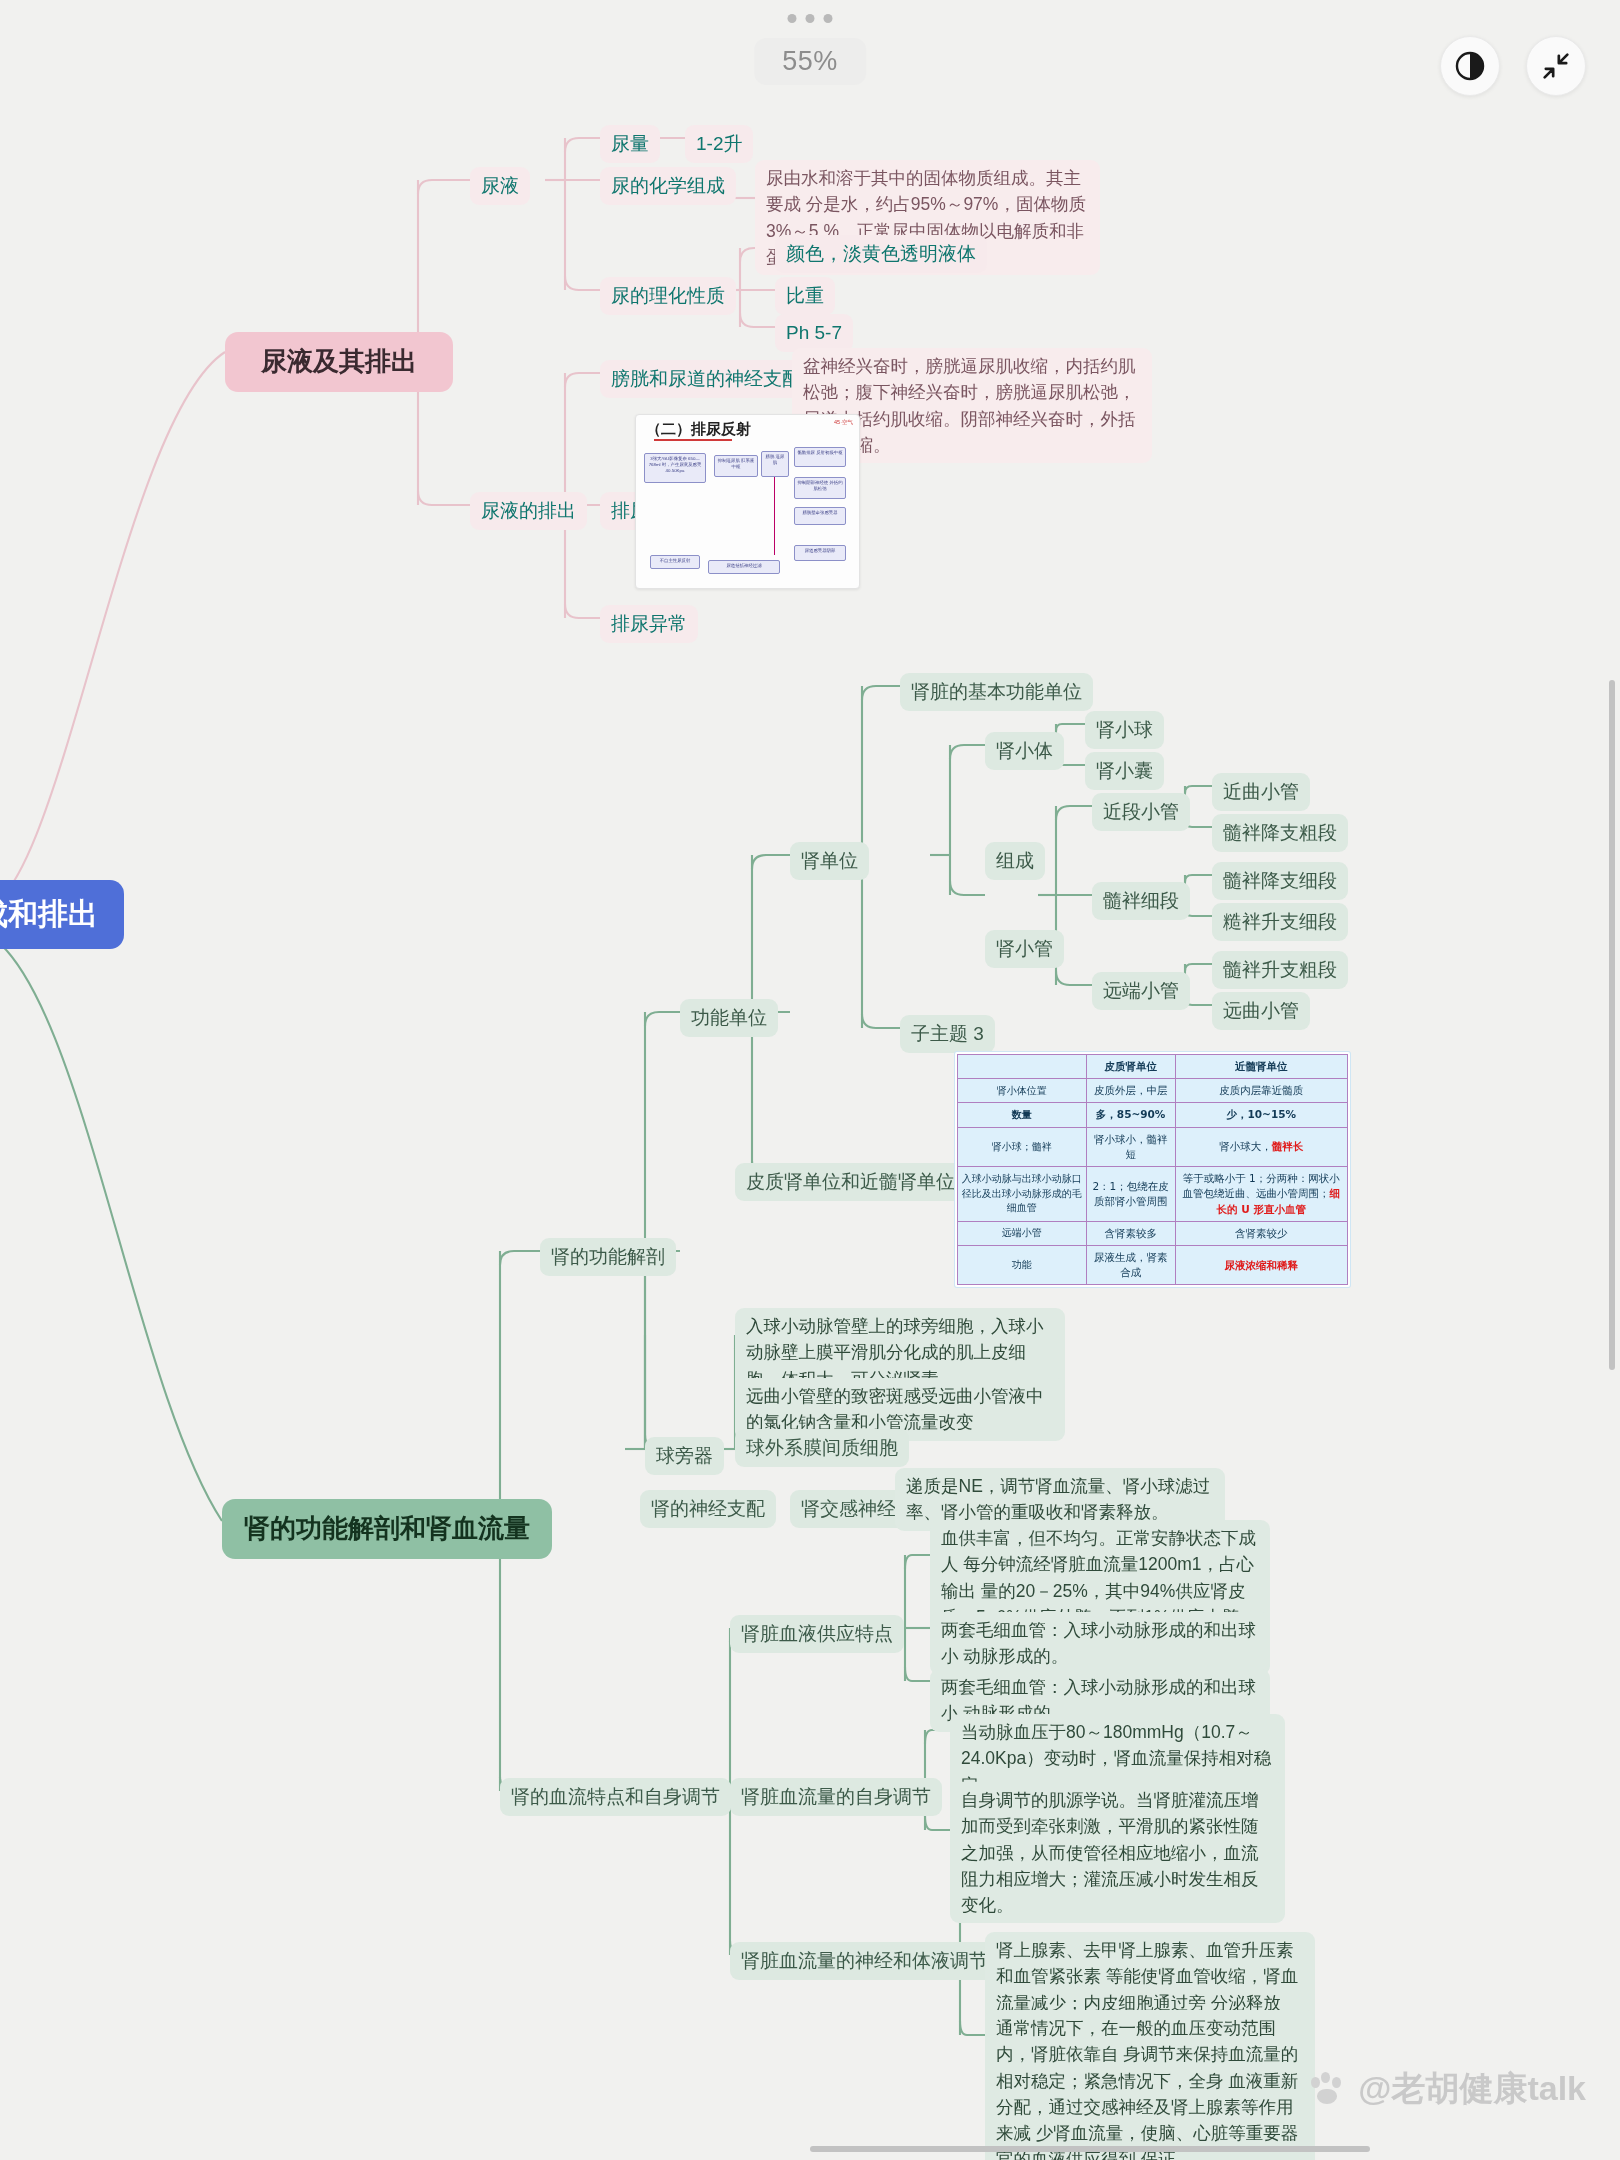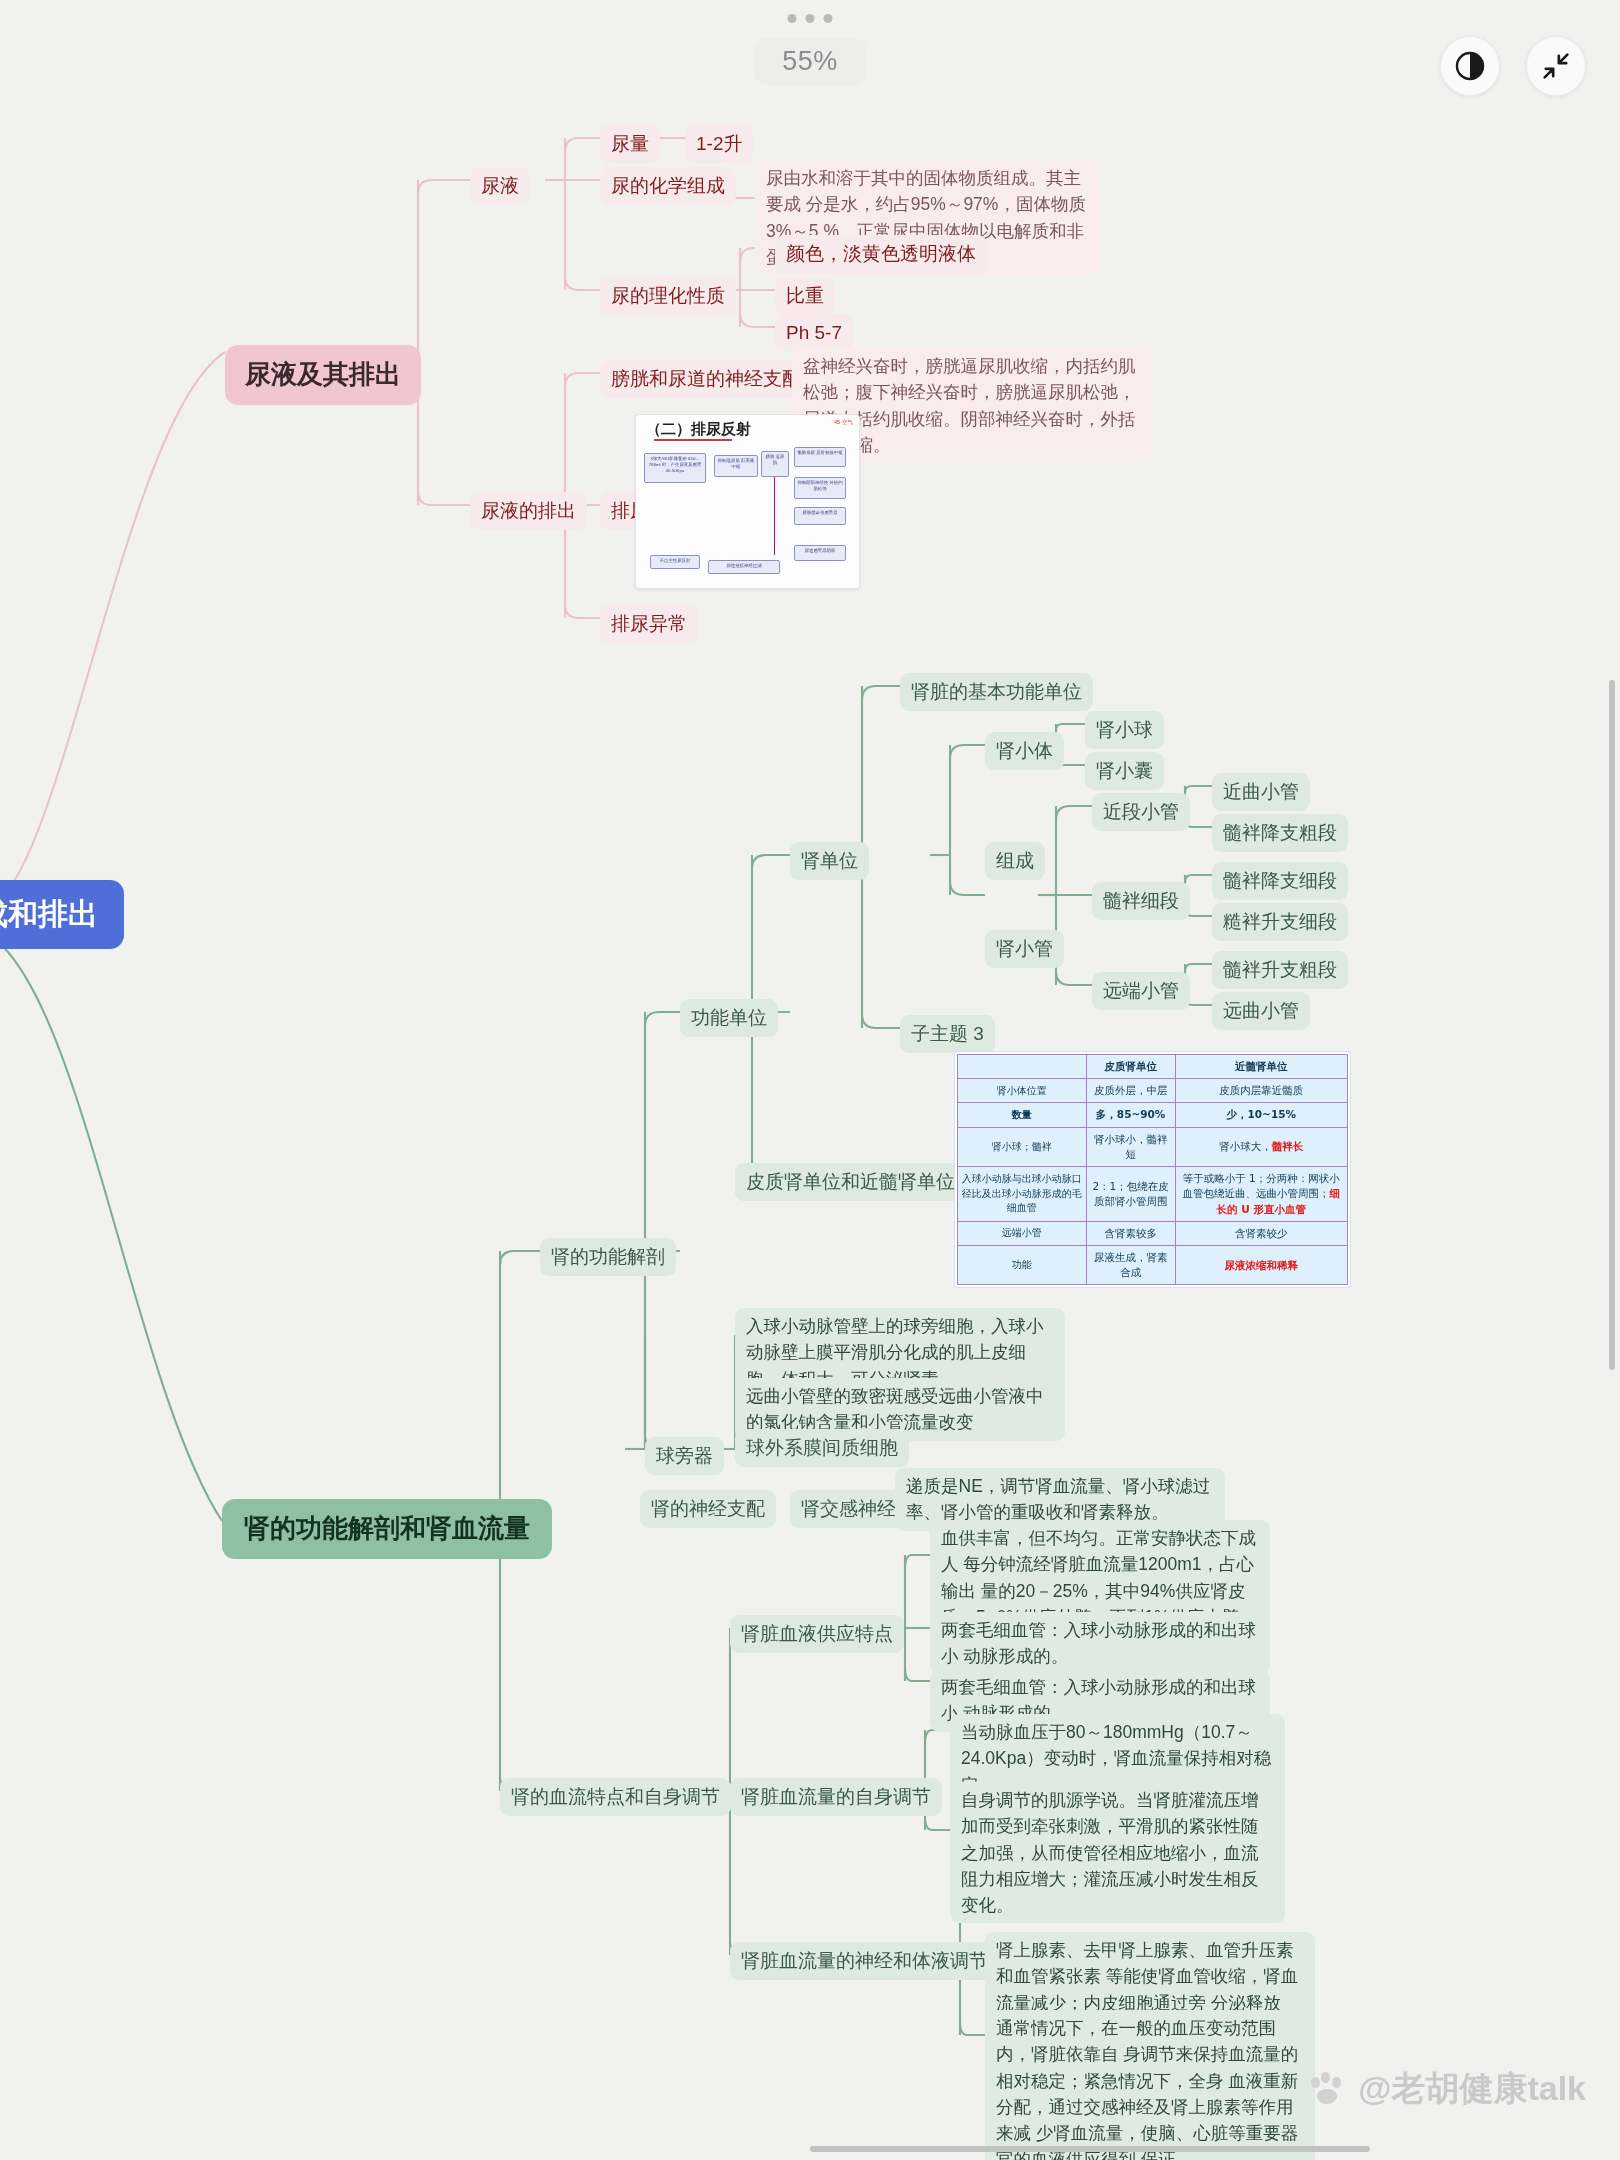--- a/index.html
+++ b/index.html
@@ -30,23 +30,23 @@
   
   #canvas { position:absolute; left:0; top:0; width:1620px; height:2160px; }
   svg.lines { position:absolute; left:0; top:0; width:1620px; height:2160px; overflow:visible; }
   svg.lines path { fill:none; }
 
   .node { position:absolute; border-radius:9px; padding:5px 11px; line-height:1.45;
           font-size:19px; white-space:pre; }
   .node.wrap { white-space:normal; }
 
   
-  .pk      { background:#f7eaec; color:#7f1d1d; }
+  .pk      { background:#f7eaec; color:#0f766e; }
   .pk.lv1  { background:#f2c6d0; color:#3a2a30; font-weight:bold; font-size:26px;
-             padding:11px 20px; border-radius:13px;margin-top:13px; }
+             padding:11px 36px; border-radius:13px; }
   .pk.para { background:#f8eced; color:#7a5560; font-size:17.5px; line-height:1.5; }
 
   
   .gr      { background:#dde9e1; color:#3c5a49; }
   .gr.lv1  { background:#8fc0a4; color:#14331f; font-weight:bold; font-size:26px;
              padding:11px 22px; border-radius:13px; }
   .gr.para { background:#dfeae3; color:#2f4a3a; font-size:17.5px; line-height:1.5; }
 
   
   #root-node {

